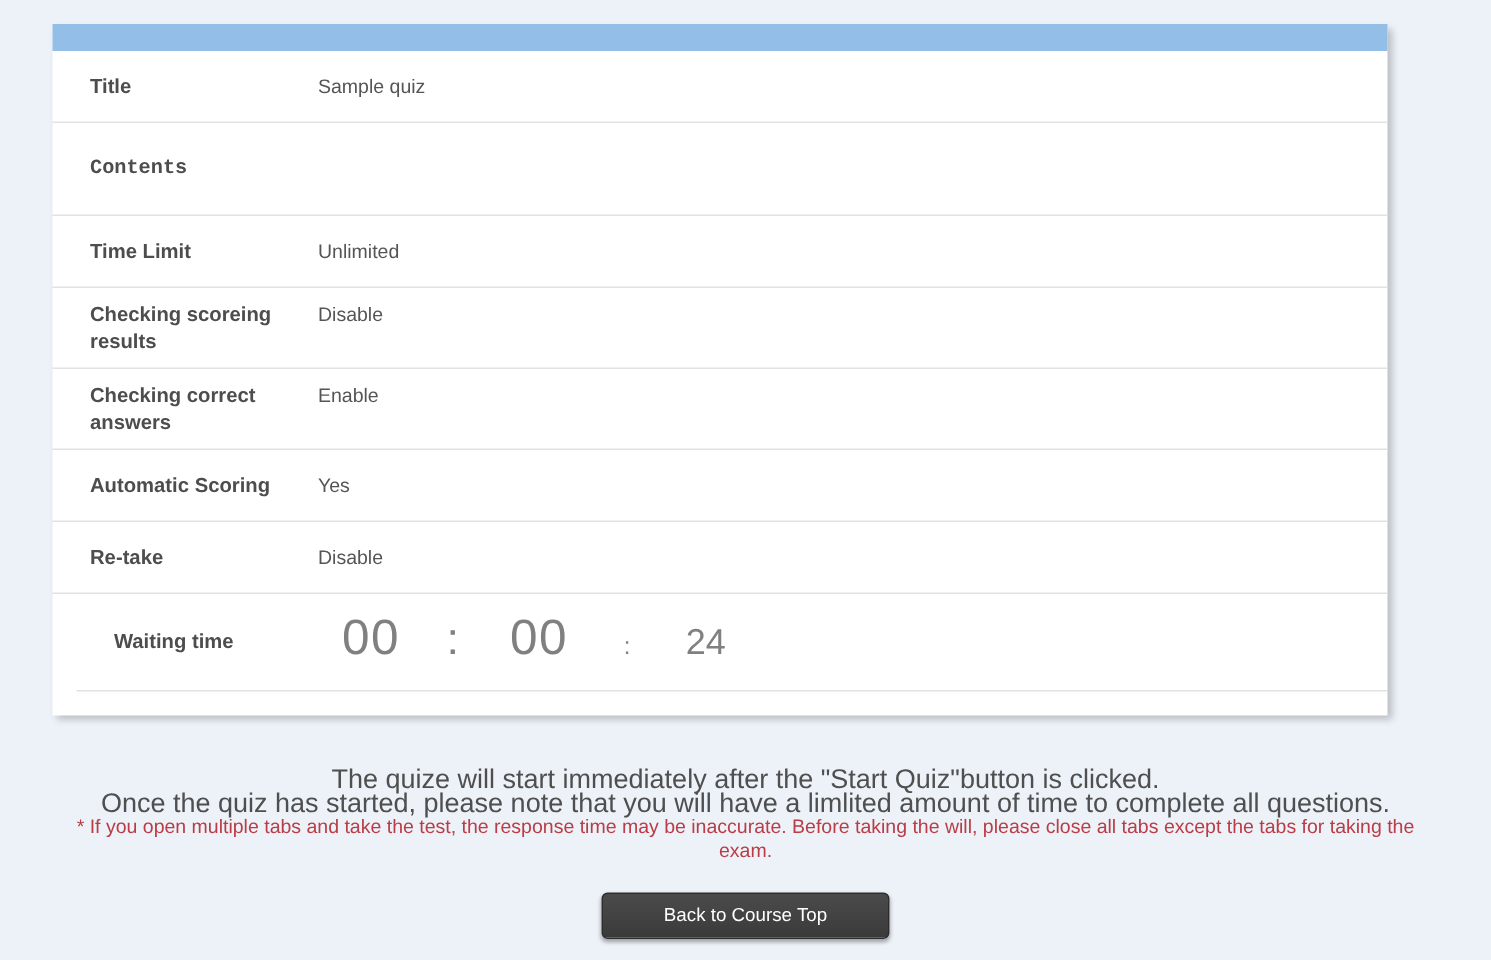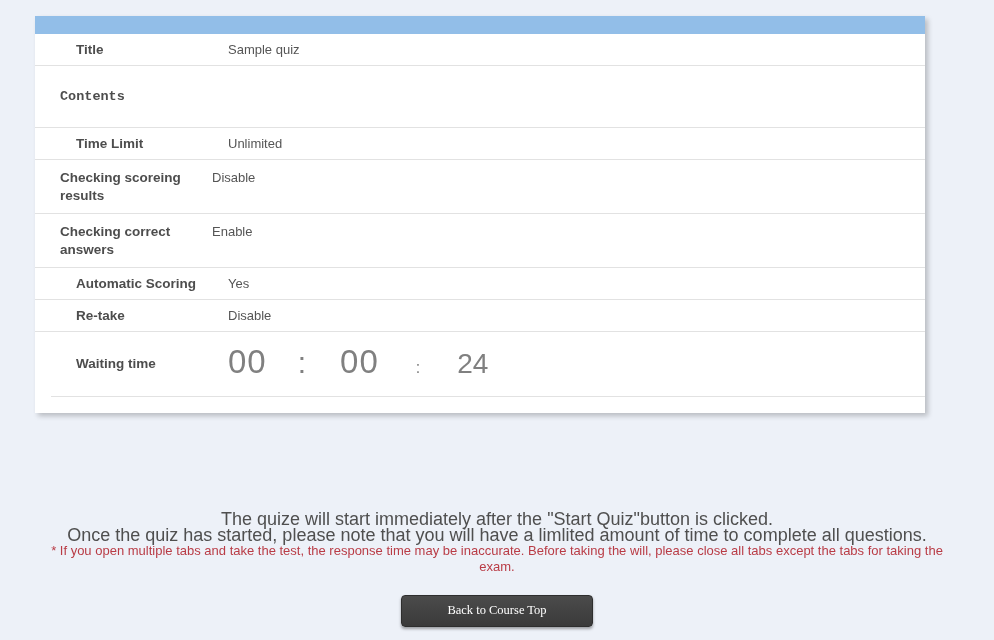--- a/index.html
+++ b/index.html
@@ -33,38 +33,38 @@
     font-weight: bold;
     color: #4d4d4d;
     line-height: 18px;
   }
   .cell-value {
     flex: 1;
     font-size: 13px;
     color: #555555;
     line-height: 17px;
   }
-  .h-36 { height: 32px; padding-left: 16px; }
+  .h-36 { height: 48px; }
   .h-62 { height: 62px; font-family: Liberation Mono, monospace; }
   .h-54 { height: 54px; }
   .h-65 { height: 65px; margin-left: 16px; }
   .row-tall .cell-value { transform: translateY(-9px); }
   .tilde { display: inline-block; margin: 0 10px; }
   .card-footer-strip { height: 16px; }
   .timer {
     display: flex;
     align-items: baseline;
     color: #808080;
     transform: none !important;
     gap: 28px;
   }
   .timer .big { font-size: 33px; letter-spacing: 1px; }
   .timer .colon-big { font-size: 30px; margin: 0 6px 0 3px; }
   .timer .colon-small { font-size: 16px; margin: 0 9px; }
-  .timer .seconds { font-size: 28px; }
+  .timer .seconds { font-size: 24px; }
   .notes {
     position: absolute;
     top: 512px;
     left: 0;
     width: 994px;
     text-align: center;
   }
   .note-line {
     font-size: 18px;
     color: #4f4f4f;
@@ -86,21 +86,21 @@
   }
   .btn-dark {
     display: inline-block;
     min-width: 192px;
     padding: 7px 30px 8px 30px;
     background: linear-gradient(#4b4b4b, #3a3a3a);
     border: 1px solid #2e2e2e;
     border-radius: 4px;
     color: #ffffff;
     font-size: 12.5px;
-    font-family: Liberation Serif, serif;
+    font-family: Liberation Sans, sans-serif;
     box-shadow: 0 2px 3px rgba(0,0,0,0.35);
     cursor: pointer;
   }
 </style>
 </head>
 <body>
 
 <div class="card">
   <div class="card-header"></div>
 

